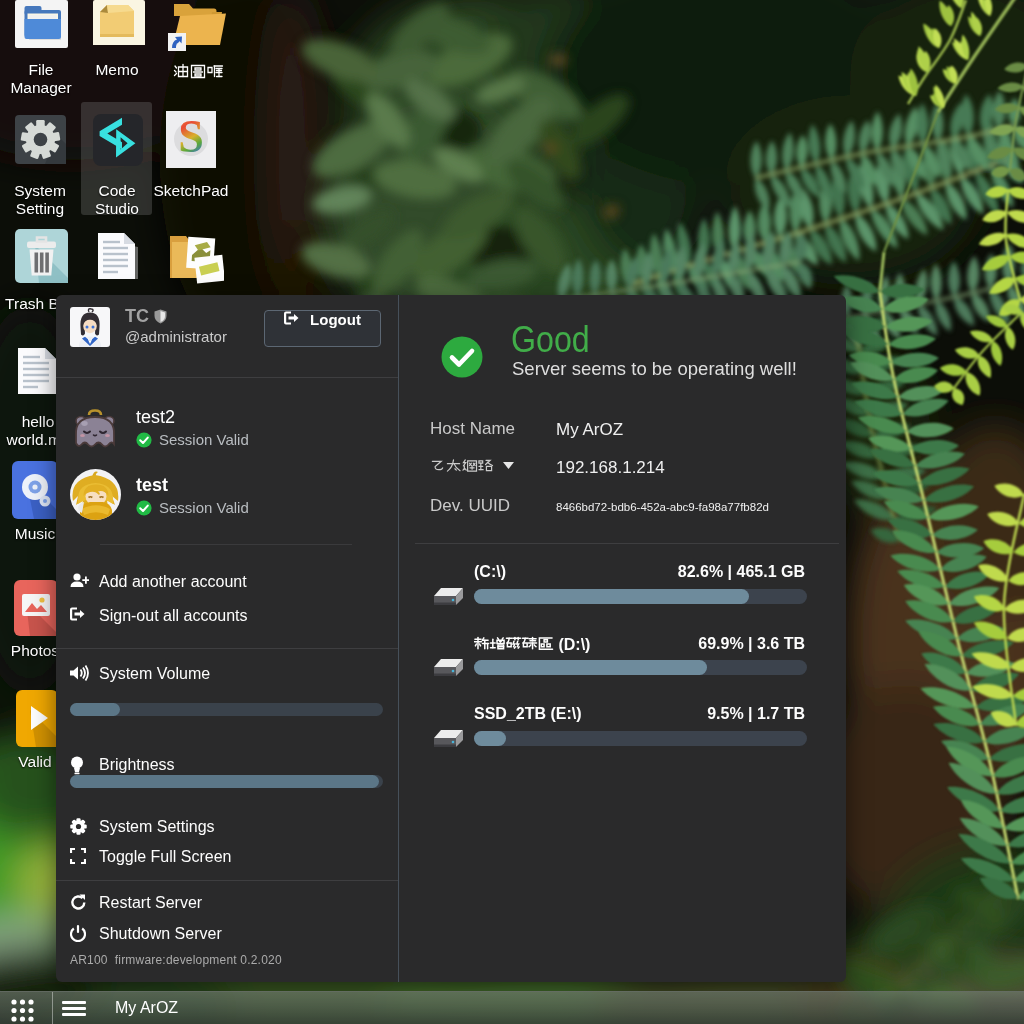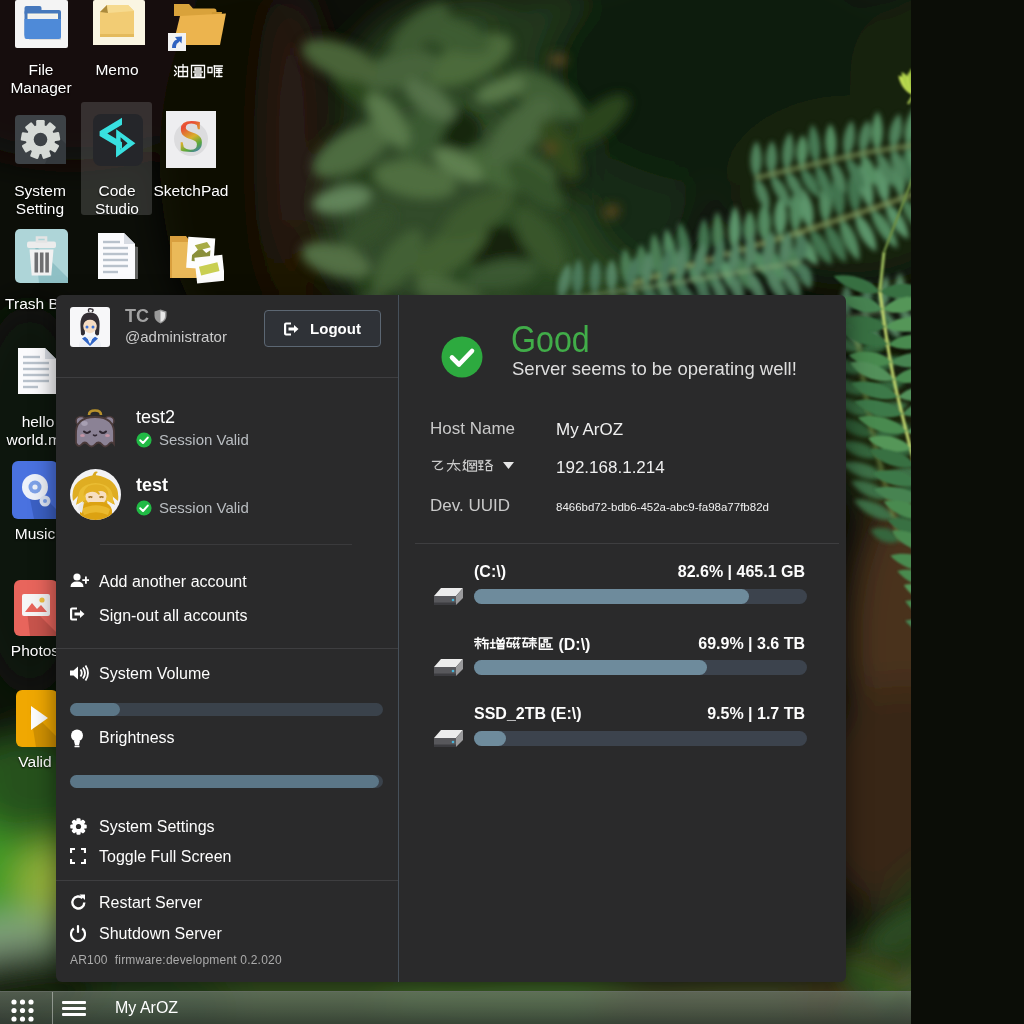--- a/index.html
+++ b/index.html
@@ -1,24 +1,24 @@
 <!DOCTYPE html>
 <html><head><meta charset="utf-8"><title>ArOZ</title><style>
 *{margin:0;padding:0;box-sizing:border-box}
 html,body{width:1024px;height:1024px;overflow:hidden;font-family:"Liberation Sans",sans-serif;background:#0b0d07}
-#stage{position:relative;width:911px;height:1024px;overflow:hidden}
+#stage{position:relative;width:1024px;height:1024px;overflow:hidden}
 #bg{position:absolute;left:0;top:0;z-index:0}
 .ic{position:absolute;z-index:1}
 .sel{position:absolute;z-index:1;background:rgba(140,140,140,0.28);border-radius:3px}
 .lab{position:absolute;z-index:1;color:#fff;font-size:15.5px;text-align:center;line-height:18px;text-shadow:0 1px 2px rgba(0,0,0,0.85)}
 .lab svg{display:block;margin:0 auto}
 #panel{position:absolute;left:56px;top:295px;width:790px;height:687px;z-index:2;background:#2a2a2b;border-radius:6px;box-shadow:0 8px 24px rgba(0,0,0,0.5)}
 #pleft{position:absolute;left:0;top:0;width:342px;height:687px}
 #pright{position:absolute;left:342px;top:0;width:447px;height:687px;border-left:1px solid #46505a}
-#logoutbtn{position:absolute;left:208px;top:15px;width:117px;height:37px;border:1px solid #5c6773;border-radius:4px;background:#2f3237;color:#fff;font-size:15px;font-weight:bold;display:flex;align-items:center;justify-content:center}
+#logoutbtn{position:absolute;left:208px;top:15px;width:117px;height:37px;border:1px solid #5c6773;border-radius:4px;background:#2f3237;color:#fff;font-size:15px;font-weight:bold;display:flex;align-items:flex-start;justify-content:center}
 .hr{position:absolute;height:1px;background:#3e3e40}
 .sess{position:absolute;left:80px;display:flex;align-items:center;font-size:15px;color:#b9bdc1}
 .mi{position:absolute;left:14px;display:flex;align-items:flex-start;font-size:16px;color:#fdfdfd;height:20px}
 .mic{width:29px;display:inline-flex;align-items:center;flex:none}
 .slider{position:absolute;left:14px;width:313px;height:13px;border-radius:7px;background:#3a424b}
 .sfill{height:13px;border-radius:7px;background:#5b7687}
 .rl{position:absolute;left:31px;font-size:17px;color:#c9c9c9;display:flex;align-items:center}
 .rv{position:absolute;left:157px;font-size:17px;color:#efefef}
 .dname{position:absolute;left:75px;font-size:16px;font-weight:bold;color:#fdfdfd}
 .dpct{position:absolute;right:40px;font-size:16px;font-weight:bold;color:#fdfdfd}
@@ -810,21 +810,21 @@
             <svg width="20" height="16" viewBox="0 0 20 16">
               <path d="M0 5.5 h3.5 L8 1.5 L8 14.5 L3.5 10.5 H0 Z" fill="#fff"></path>
               <path d="M10.5 4.5 Q13 8 10.5 11.5" stroke="#fff" stroke-width="1.8" fill="none"></path>
               <path d="M13 2.5 Q17 8 13 13.5" stroke="#fff" stroke-width="1.8" fill="none"></path>
               <path d="M15.5 0.5 Q20.5 8 15.5 15.5" stroke="#fff" stroke-width="1.8" fill="none"></path>
             </svg>
           </span>System Volume</div>
   <div class="slider" style="top:408px">
           <div class="sfill" style="width:50px"></div>
         </div>
-  <div class="mi" style="top:434px"><span class="mic">
+  <div class="mi" style="top:461px"><span class="mic">
             <svg width="14" height="19" viewBox="0 0 14 19">
               <circle cx="7" cy="6.5" r="6" fill="#fff"></circle>
               <path d="M4 12 h6 l-1 4 h-4 Z" fill="#fff"></path>
               <rect x="4.4" y="16.5" width="5.2" height="1.8" rx="0.9" fill="#fff"></rect>
             </svg>
           </span>Brightness</div>
   <div class="slider" style="top:480px">
           <div class="sfill" style="width:309px"></div>
         </div>
 

